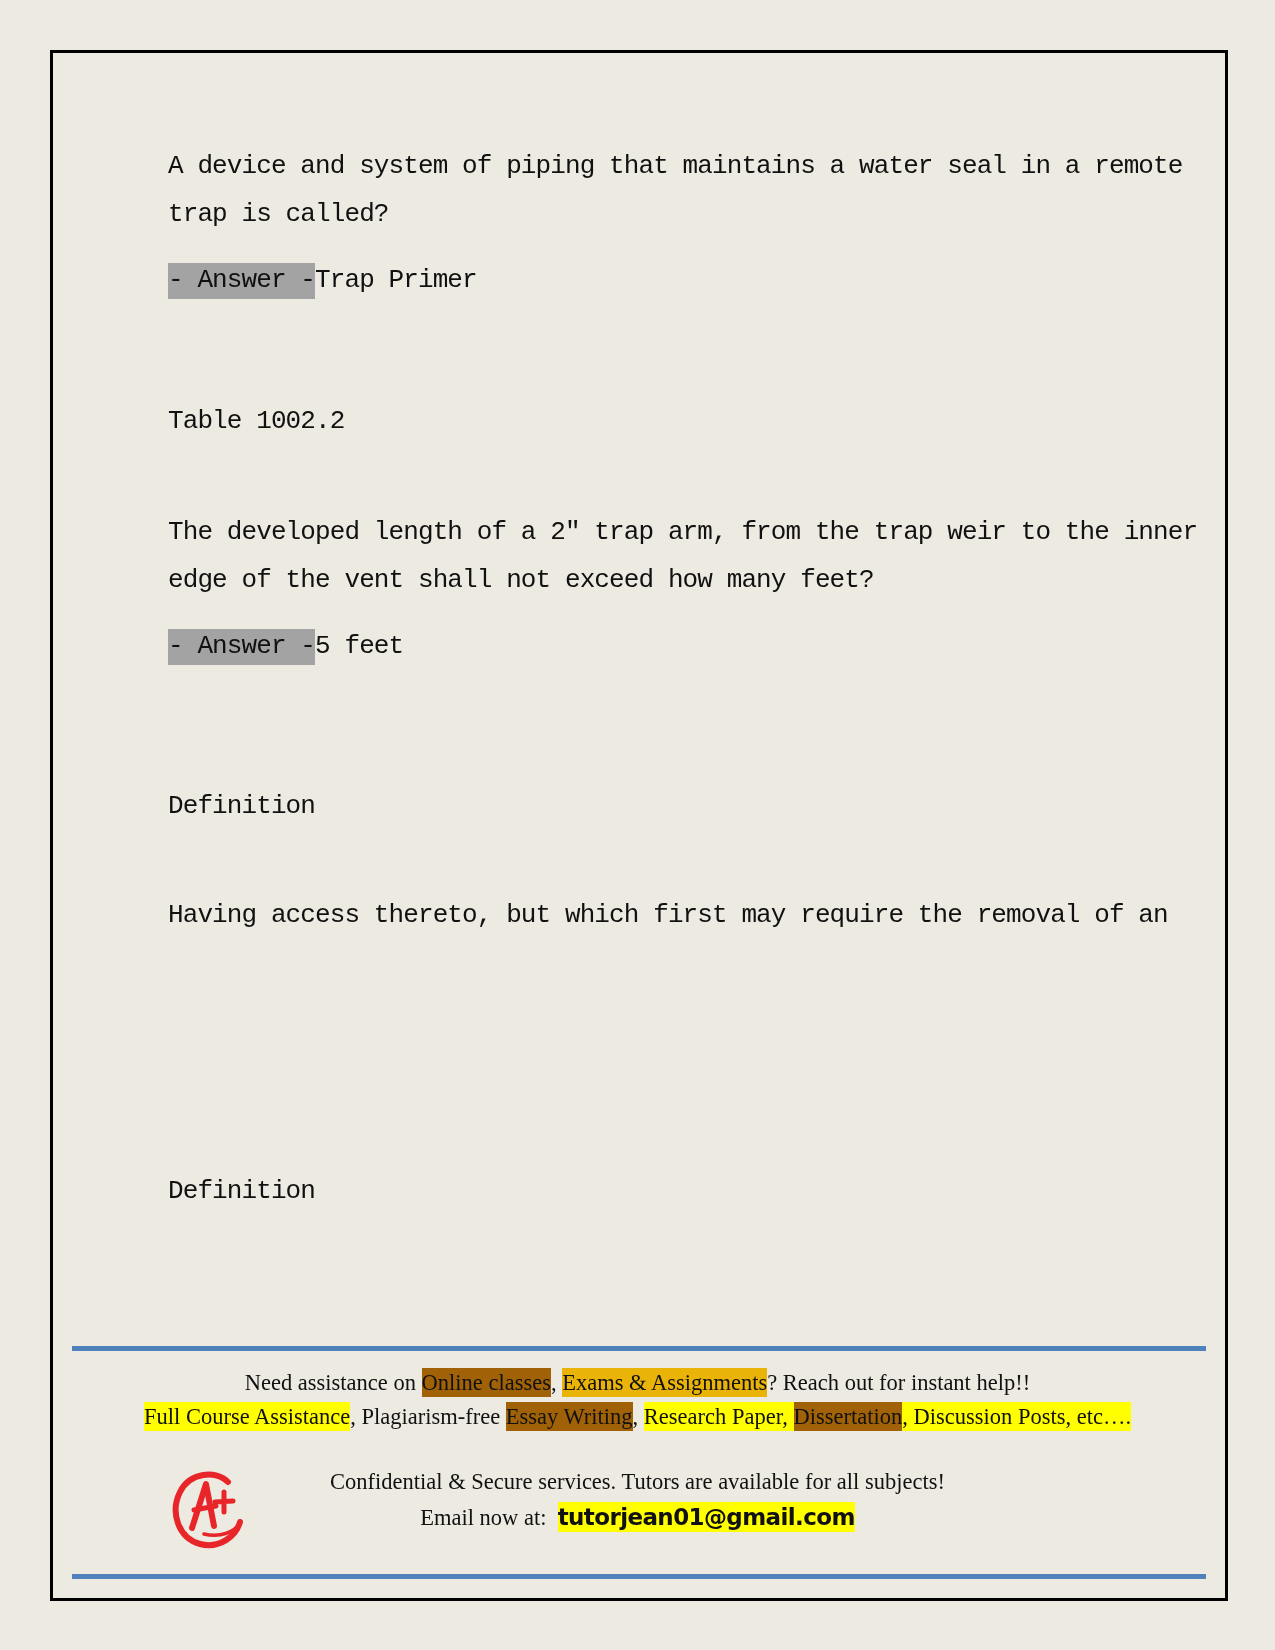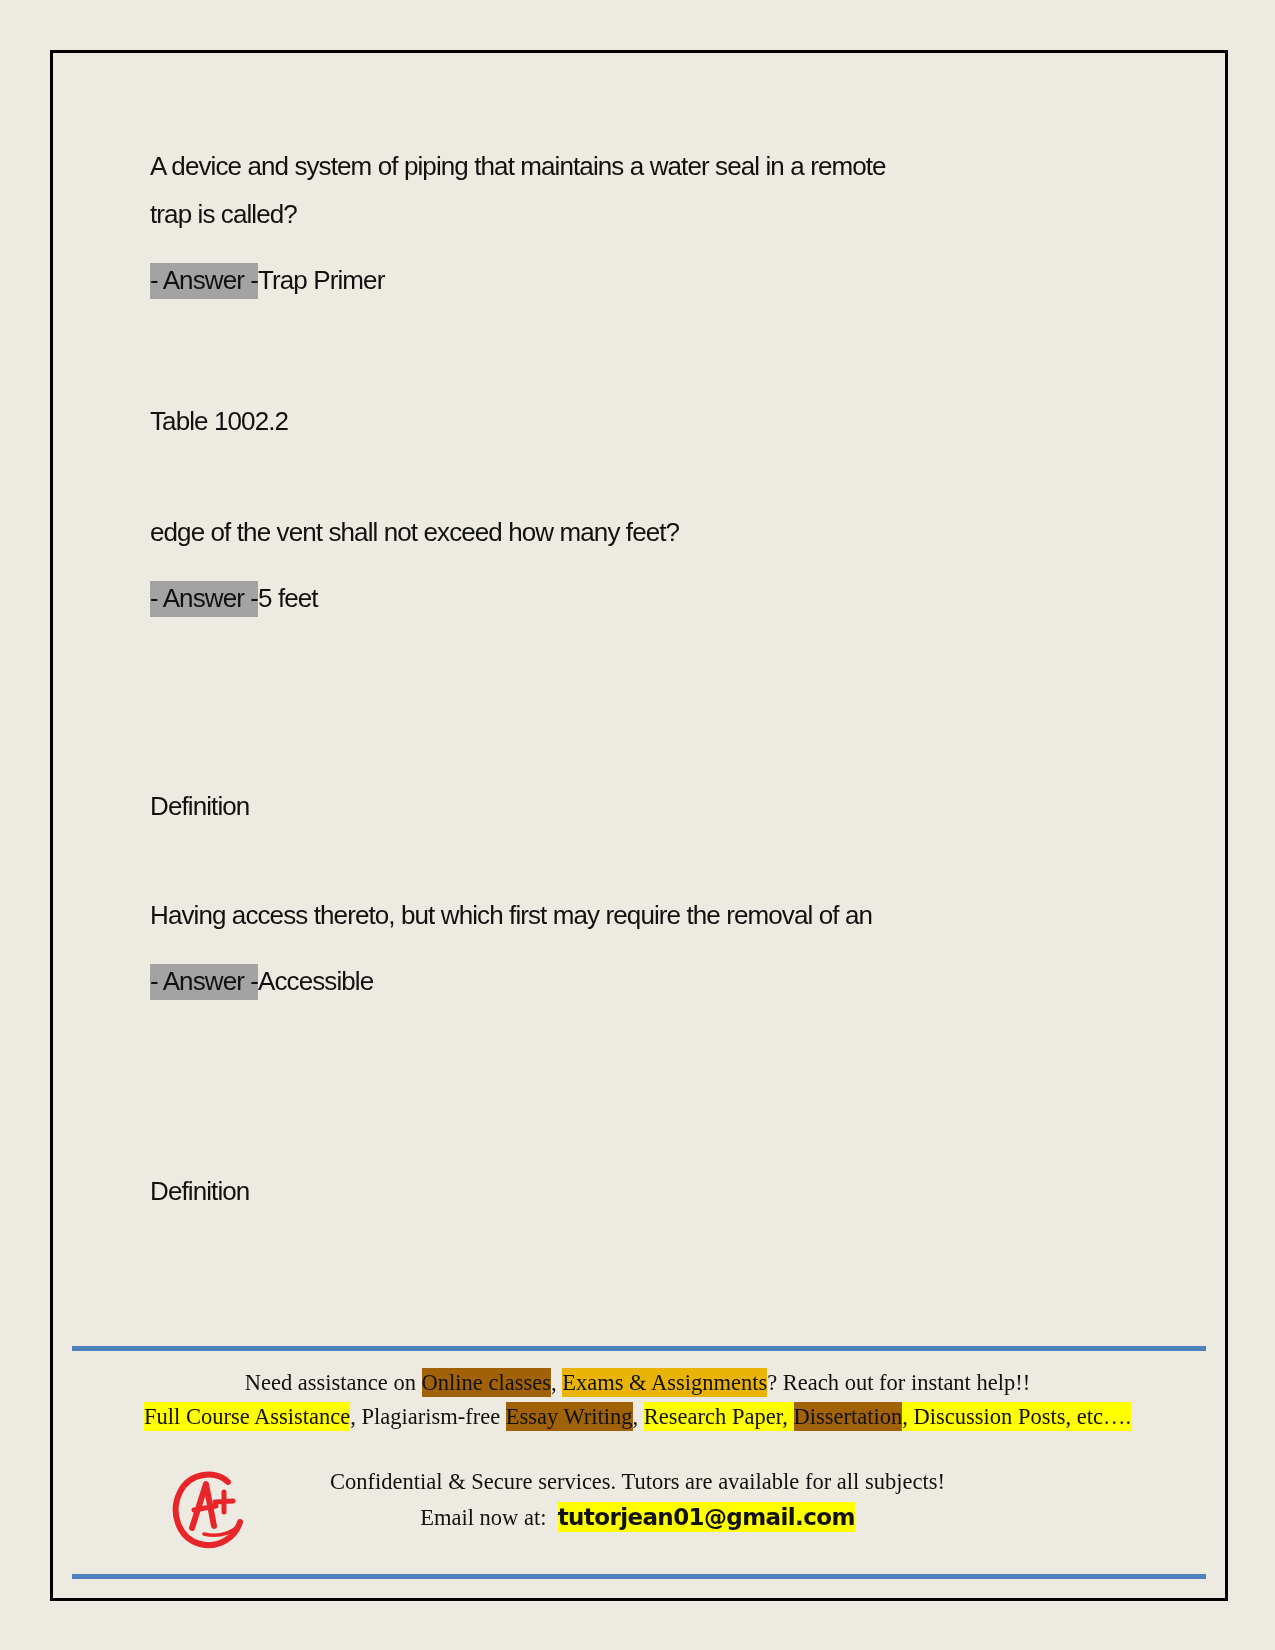--- a/index.html
+++ b/index.html
@@ -12,23 +12,23 @@
     color: #111;
   }
   .page-border {
     position: absolute;
     left: 50px; top: 50px;
     width: 1172px; height: 1545px;
     border: 3px solid #000;
   }
   .block {
     position: absolute;
-    left: 150px;
+    left: 168px;
     width: 960px;
-    font-family: Liberation Sans, sans-serif;
+    font-family: Liberation Mono, monospace;
     font-size: 26px;
     letter-spacing: -0.9px;
     line-height: 48px;
     color: #111;
   }
   .qline { white-space: nowrap; }
   .answer-line { white-space: nowrap; }
   .hl-yellow { background: #ffff00; margin-top: 24px; }
   .hl-cyan { background: #a16207; }
   .hl-green { background: #eab308; }
@@ -72,31 +72,31 @@
   <div class="qline">A device and system of piping that maintains a water seal in a remote</div>
   <div class="qline">trap is called?</div>
   <div class="answer-line" style="margin-top:18px;"><span class="answer-tag">- Answer -</span><span>Trap Primer</span></div>
 </div>
 
 <div class="block" style="top:397px;">
   <div>Table 1002.2</div>
 </div>
 
 <div class="block" style="top:508px;">
+  <div class="qline">The developed length of a 2" trap arm, from the trap weir to the inner</div>
   <div class="qline">edge of the vent shall not exceed how many feet?</div>
   <div class="answer-line" style="margin-top:18px;"><span class="answer-tag">- Answer -</span><span>5 feet</span></div>
 </div>
 
 <div class="block" style="top:782px;">
   <div>Definition</div>
 </div>
 
 <div class="block" style="top:891px;">
   <div class="qline">Having access thereto, but which first may require the removal of an</div>
-  <div class="answer-line" style="margin-top:18px;"><span class="answer-tag">- Answer -</span><span>Accessible</span></div>
 </div>
 
 <div class="block" style="top:1167px;">
   <div>Definition</div>
 </div>
 
 <div class="blue-rule" style="top:1346px;"></div>
 
 <div class="footer-line" style="top:1368px;"><span>Need assistance on </span><span class="hl-cyan">Online classes</span><span>, </span><span class="hl-green">Exams &amp; Assignments</span><span>? Reach out for instant help!!</span></div>
 

